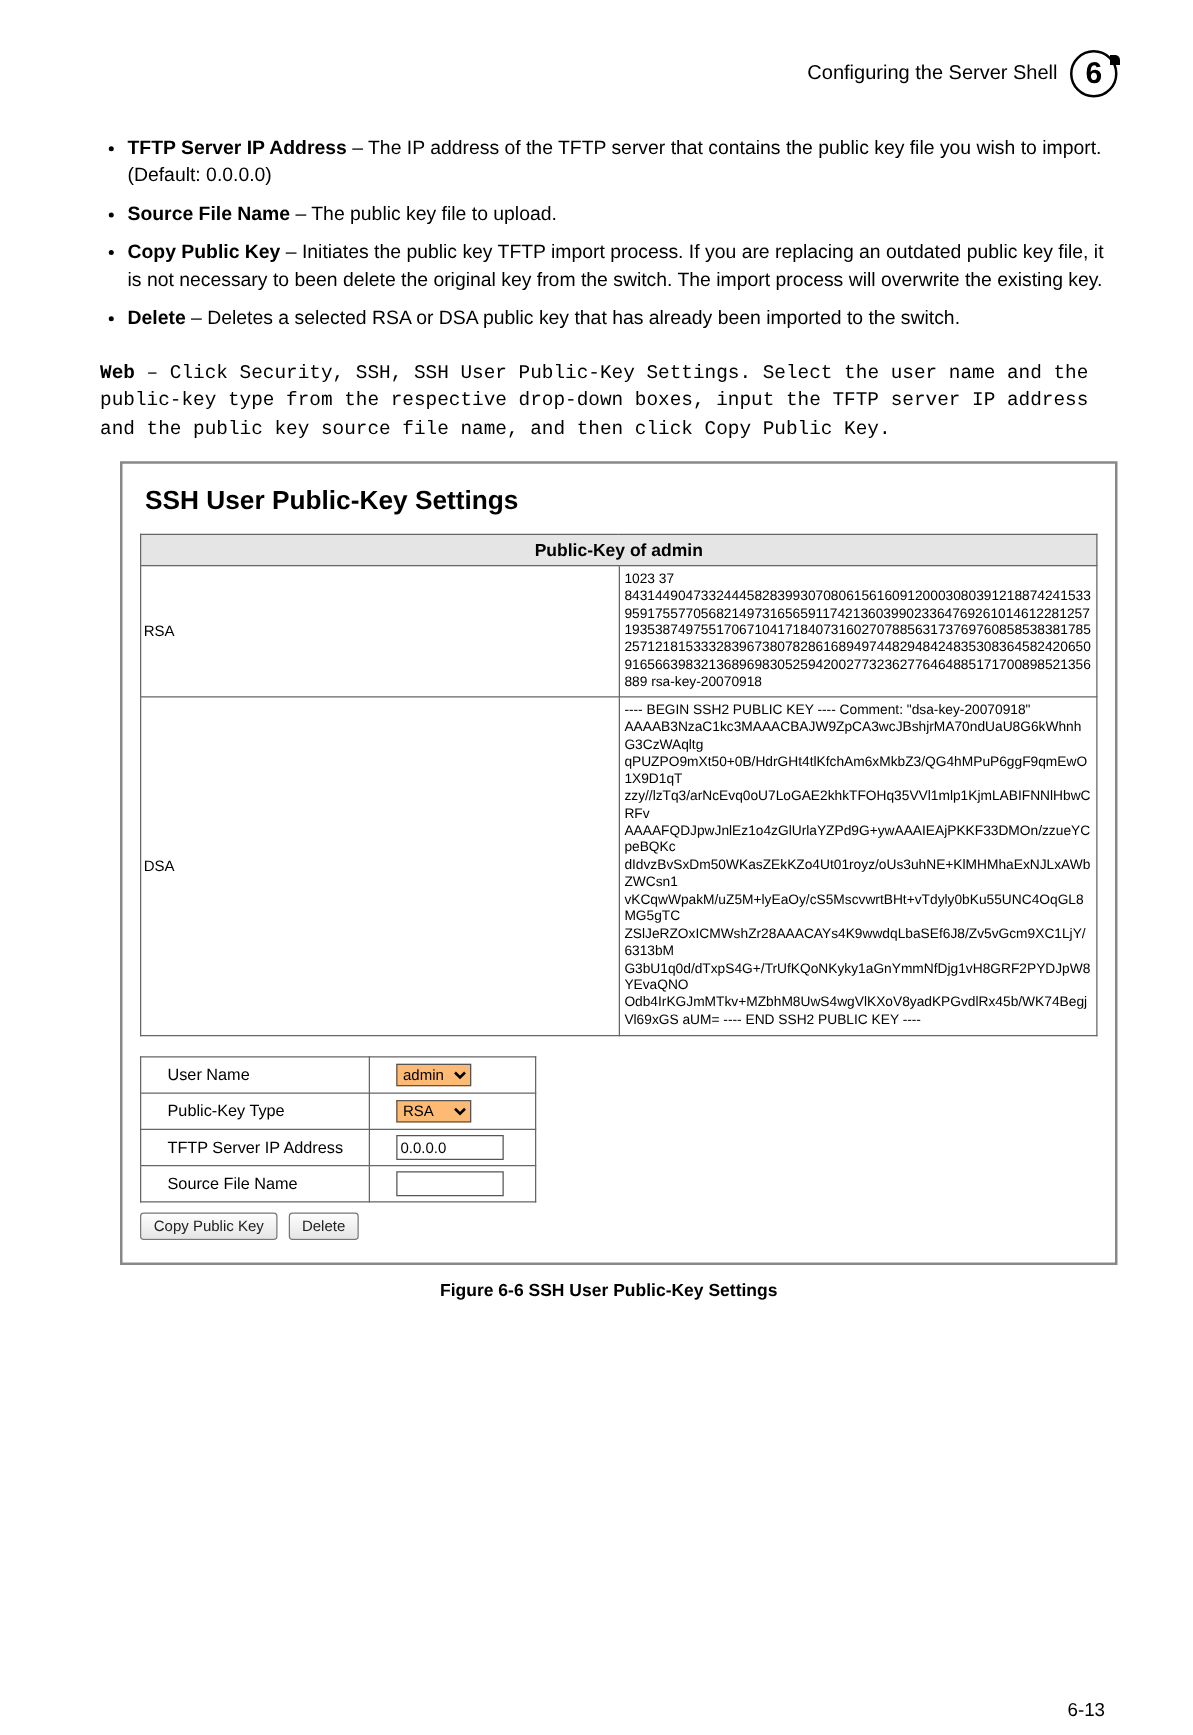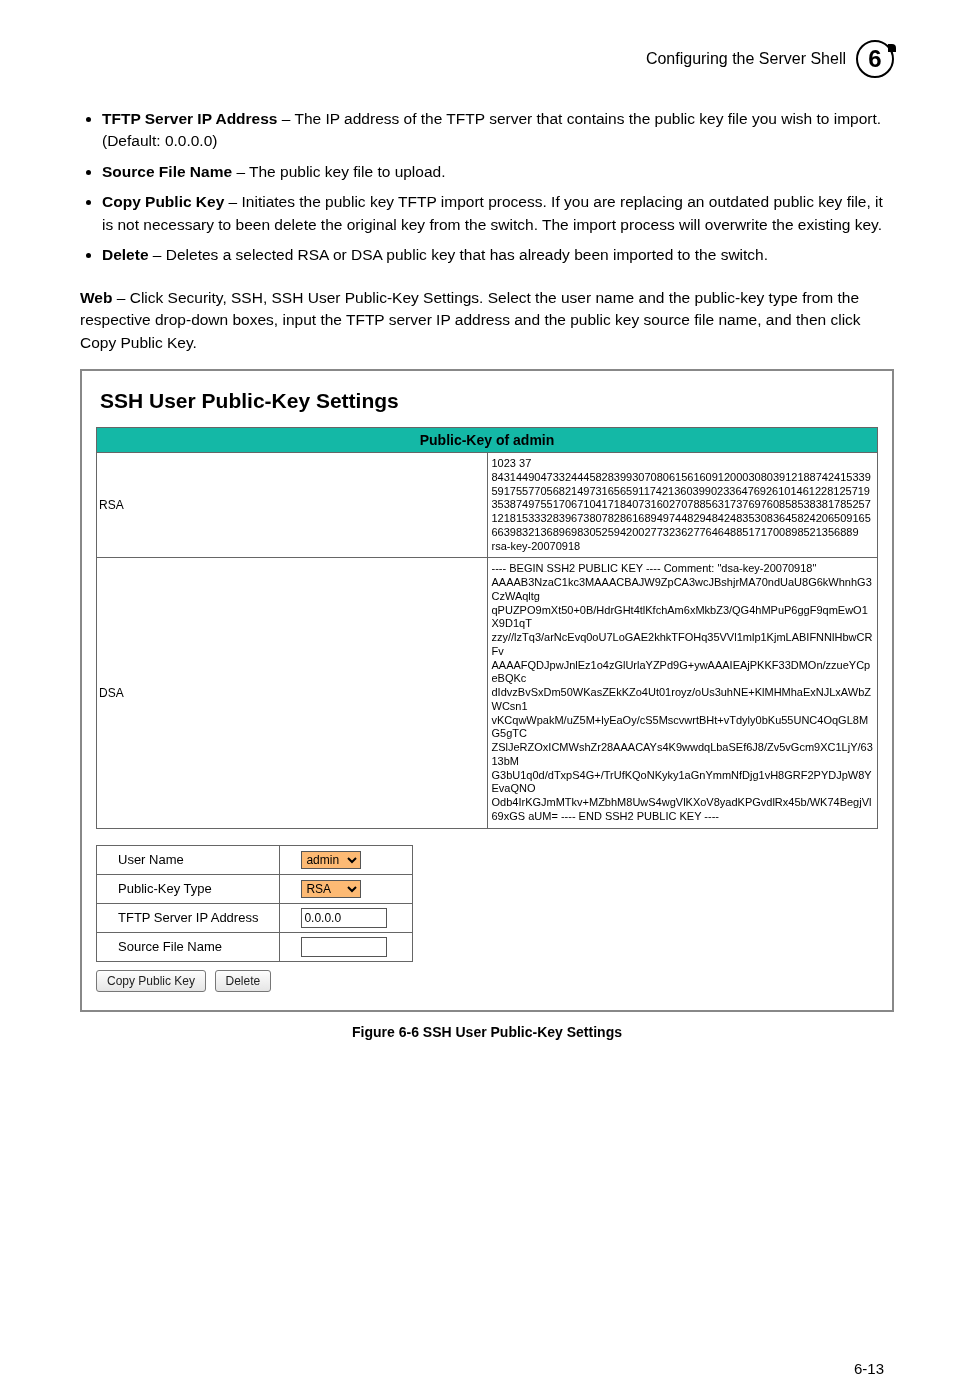--- a/index.html
+++ b/index.html
@@ -55,48 +55,50 @@
     line-height: 1.45;
     margin-bottom: 8px;
   }
   ul.body-list li .label {
     font-weight: bold;
   }
   .body-para {
     font-size: 15.5px;
     line-height: 1.45;
     margin-bottom: 15px;
+    font-family: Liberation Mono, monospace;
   }
   .body-para .label {
     font-weight: bold;
   }
   .panel {
     border: 2px solid #888;
     padding: 14px 14px 18px 14px;
     margin-top: 10px;
     font-family: Arial, sans-serif;
+    margin-left: 16px;
   }
   .panel h2 {
     font-size: 21px;
     font-weight: bold;
     margin: 4px 0 14px 4px;
   }
   .key-table {
     border-collapse: collapse;
     width: 100%;
     table-layout: fixed;
     margin-bottom: 16px;
   }
   .key-table th.header-row {
     border: 1px solid #666;
     text-align: center;
     font-weight: bold;
     font-size: 14px;
     padding: 4px;
-    background: #14b8a6;
+    background: #e5e5e5;
   }
   .key-table td.rowlabel {
     border: 1px solid #666;
     width: 34px;
     text-align: left;
     vertical-align: middle;
     font-size: 12px;
     padding: 2px;
   }
   .key-table td.keycell {

